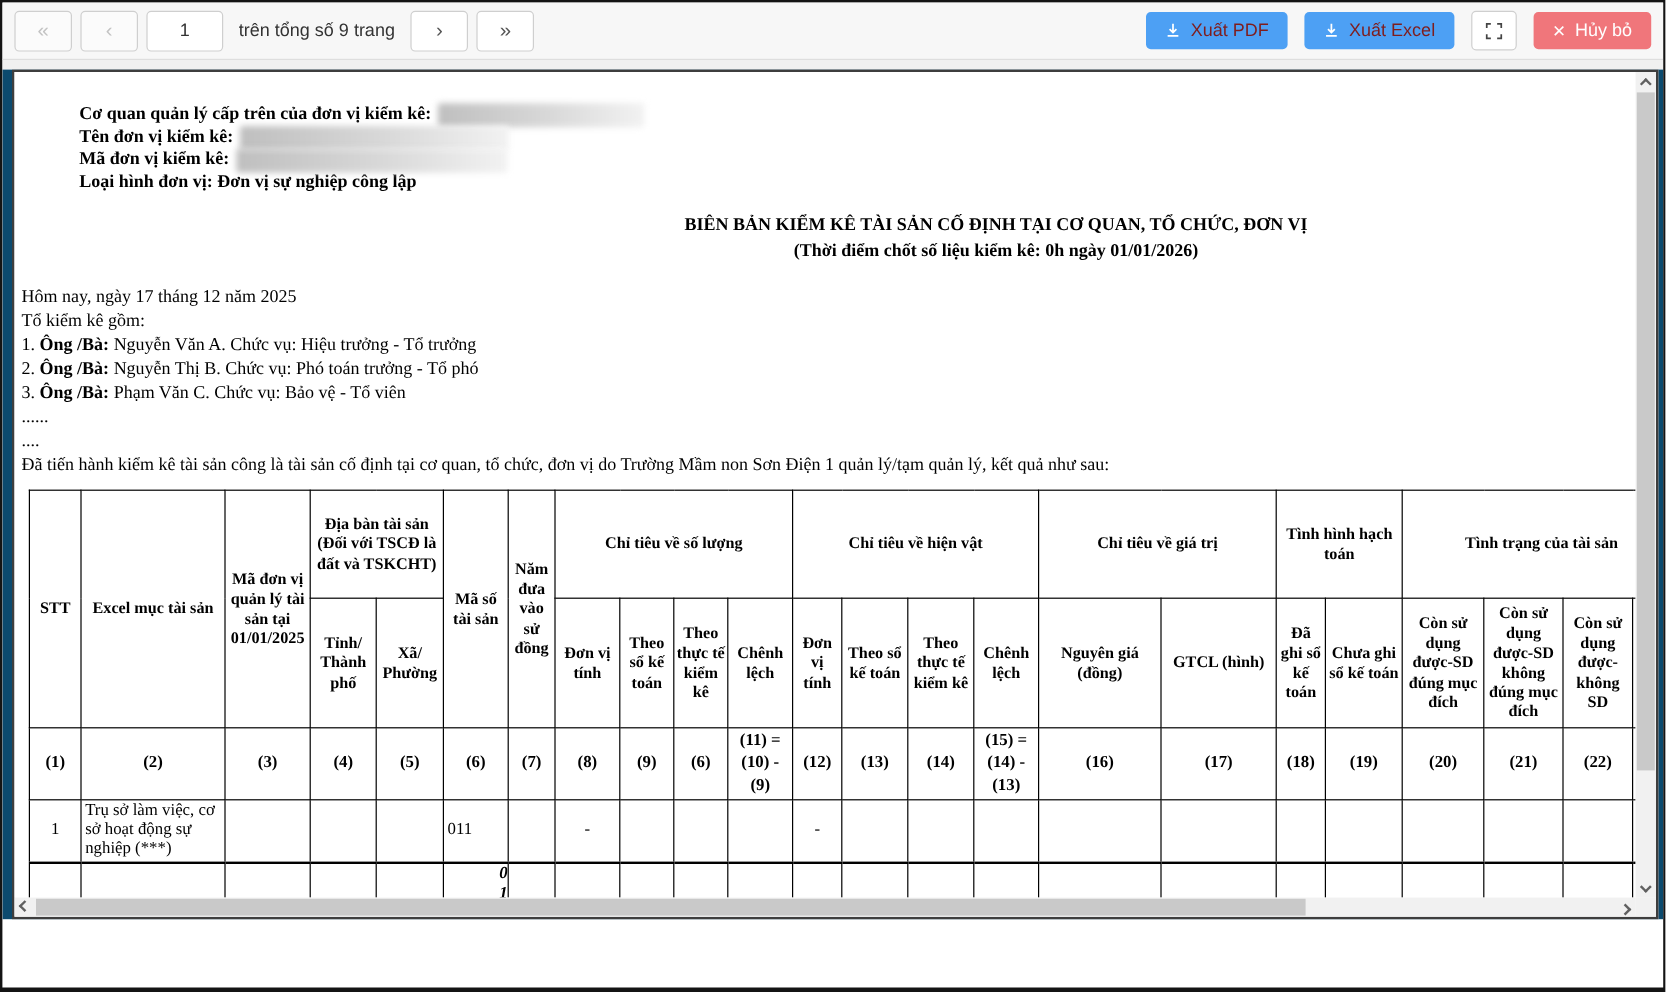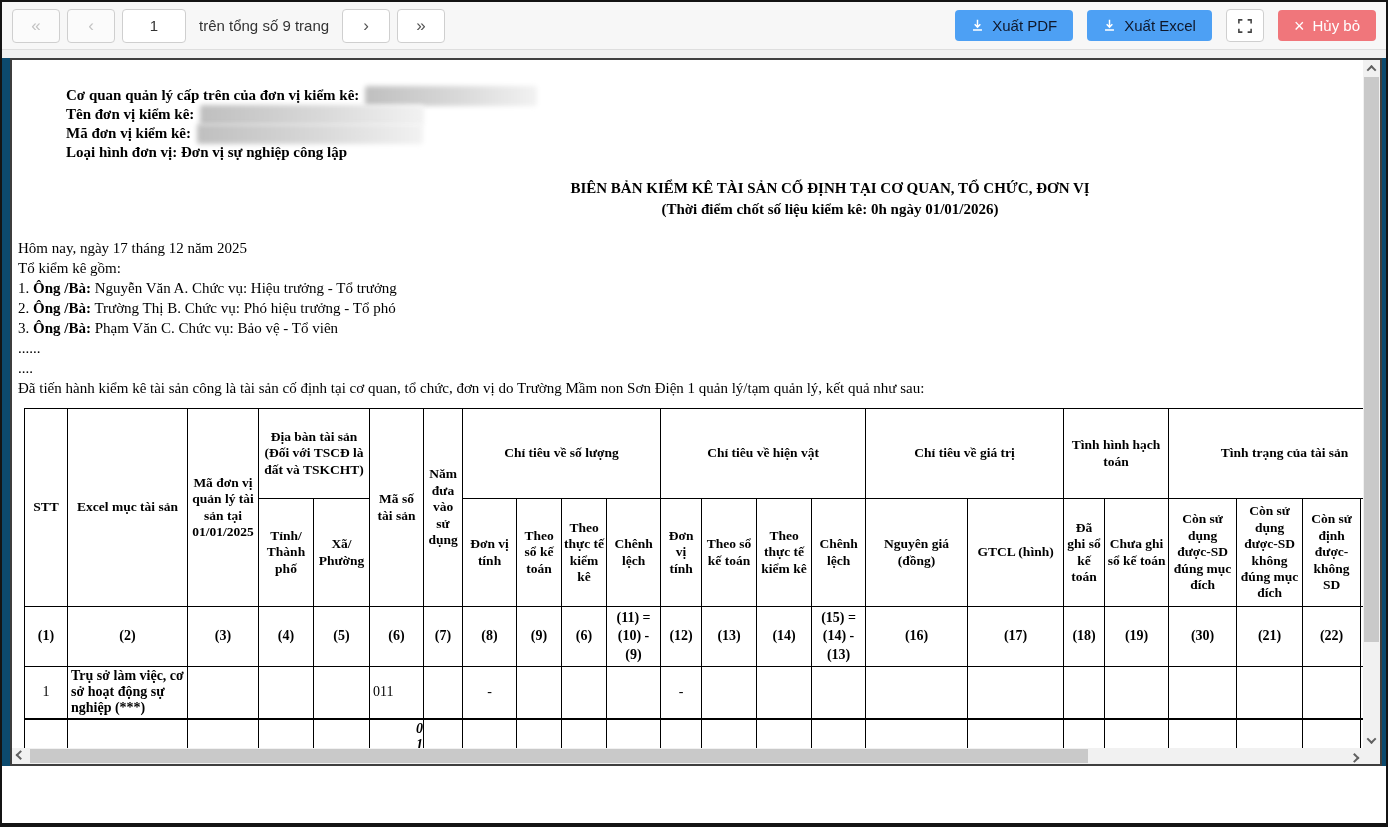--- a/index.html
+++ b/index.html
@@ -32,21 +32,21 @@
     font-family:"Liberation Sans", sans-serif;
   }
   .pager-label { font-size:15px; color:#333; margin:0 6px; white-space:nowrap; }
 
   .toolbar-right { margin-left:auto; display:flex; align-items:center; gap:14px; }
   .btn {
     height:31px; border:none; border-radius:4px; padding:0 16px;
     font-size:15px; display:flex; align-items:center; gap:8px; cursor:pointer;
     font-family:"Liberation Sans", sans-serif;
   }
-  .btn-primary { background:#4da0f4; color:#0f172a; }
+  .btn-primary { background:#4da0f4; color:#7f1d1d; }
   .btn-danger  { background:#f0767b; color:#ffffff; }
   .btn-danger .x { font-size:18px; line-height:1; }
   .btn-frame {
     width:38px; height:33px; background:#ffffff; border:1px solid #cfcfcf;
     border-radius:4px; display:flex; align-items:center; justify-content:center; cursor:pointer;
   }
 
   
   .gap-strip { height:8px; background:#f0f0f0; }
   .stage { background:#0c4a6e; }
@@ -92,21 +92,21 @@
   .kk tr.h1 { height:90px; }
   .kk tr.h2 { height:108px; }
   .kk tr.num { height:60px; }
   .kk tr.num td { font-size:14px; font-weight:bold; line-height:1.3; }
   .kk tr.r1 { height:52px; }
   .kk tr.r11 { height:26px; }
   .kk tr.r11 td { border-top-width:2px; border-bottom-width:2px;padding-left:46px; }
   .kk tr.partial { height:30px; }
   .kk td { font-size:14px; padding:1px 3px; }
   .kk td.left { text-align:left; }
-  .kk td.bold { font-weight:bold; }
+  .kk td.bold { font-weight:normal; }
   .kk tr.bi td { font-weight:bold; font-style:italic; }
 
   
   .vscroll {
     position:absolute; top:0; right:0; bottom:16px; width:17px;
     background:#f1f1f1;
   }
   .vs-btn { position:absolute; left:0; width:17px; height:16px;
             display:flex; align-items:center; justify-content:center; cursor:pointer; }
   .vs-up { top:0; } .vs-down { bottom:0; }
@@ -218,21 +218,21 @@
             <div class="body-line">Hôm nay, ngày 17 tháng 12 năm 2025</div>
             <div class="body-line">Tổ kiểm kê gồm:</div>
             <div class="body-line">
               <span>1.</span>
               <span class="b">Ông /Bà:</span>
               <span>Nguyễn Văn A. Chức vụ: Hiệu trưởng - Tổ trưởng</span>
             </div>
             <div class="body-line">
               <span>2.</span>
               <span class="b">Ông /Bà:</span>
-              <span>Trường Thị B. Chức vụ: Phó hiệu trưởng - Tổ phó</span>
+              <span>Nguyễn Thị B. Chức vụ: Phó toán trưởng - Tổ phó</span>
             </div>
             <div class="body-line">
               <span>3.</span>
               <span class="b">Ông /Bà:</span>
               <span>Phạm Văn C. Chức vụ: Bảo vệ - Tổ viên</span>
             </div>
             <div class="body-line">......</div>
             <div class="body-line">....</div>
             <div class="body-line">Đã tiến hành kiểm kê tài sản công là tài sản cố định tại cơ quan, tổ chức, đơn vị do Trường Mầm non Sơn Điện 1 quản lý/tạm quản lý, kết quả như sau:</div>
           </div>
@@ -263,21 +263,21 @@
               <col style="width:58px">
                 <col style="width:40px">
             </colgroup>
             <tbody>
               <tr class="h1">
                 <th rowspan="2">STT</th>
                 <th rowspan="2">Excel mục tài sản</th>
                 <th rowspan="2">Mã đơn vị quản lý tài sản tại 01/01/2025</th>
                 <th colspan="2">Địa bàn tài sản (Đối với TSCĐ là đất và TSKCHT)</th>
                 <th rowspan="2">Mã số tài sản</th>
-                <th rowspan="2">Năm đưa vào sử dụng</th>
+                <th rowspan="2">Năm đưa vào sử đồng</th>
                 <th colspan="4">Chỉ tiêu về số lượng</th>
                 <th colspan="4">Chỉ tiêu về hiện vật</th>
                 <th colspan="2">Chỉ tiêu về giá trị</th>
                 <th colspan="2">Tình hình hạch toán</th>
                 <th colspan="4">Tình trạng của tài sản</th>
               </tr>
               <tr class="h2">
                 <th>Tỉnh/ Thành phố</th>
                 <th>Xã/ Phường</th>
                 <th>Đơn vị tính</th>
@@ -287,21 +287,21 @@
                 <th>Đơn vị tính</th>
                 <th>Theo sổ kế toán</th>
                 <th>Theo thực tế kiểm kê</th>
                 <th>Chênh lệch</th>
                 <th>Nguyên giá (đồng)</th>
                 <th>GTCL (hình)</th>
                 <th>Đã ghi sổ kế toán</th>
                 <th>Chưa ghi sổ kế toán</th>
                 <th>Còn sử dụng được-SD đúng mục đích</th>
                 <th>Còn sử dụng được-SD không đúng mục đích</th>
-                <th>Còn sử định được-không SD</th>
+                <th>Còn sử dụng được-không SD</th>
                 <th></th>
               </tr>
               <tr class="num">
                 <td>(1)</td>
                 <td>(2)</td>
                 <td>(3)</td>
                 <td>(4)</td>
                 <td>(5)</td>
                 <td>(6)</td>
                 <td>(7)</td>
@@ -310,21 +310,21 @@
                 <td>(6)</td>
                 <td>(11) = (10) - (9)</td>
                 <td>(12)</td>
                 <td>(13)</td>
                 <td>(14)</td>
                 <td>(15) = (14) - (13)</td>
                 <td>(16)</td>
                 <td>(17)</td>
                 <td>(18)</td>
                 <td>(19)</td>
-                <td>(30)</td>
+                <td>(20)</td>
                 <td>(21)</td>
                 <td>(22)</td>
                 <td></td>
               </tr>
               <tr class="r1">
                 <td>1</td>
                 <td class="left bold">Trụ sở làm việc, cơ sở hoạt động sự nghiệp (***)</td>
                 <td></td>
                 <td></td>
                 <td></td>

